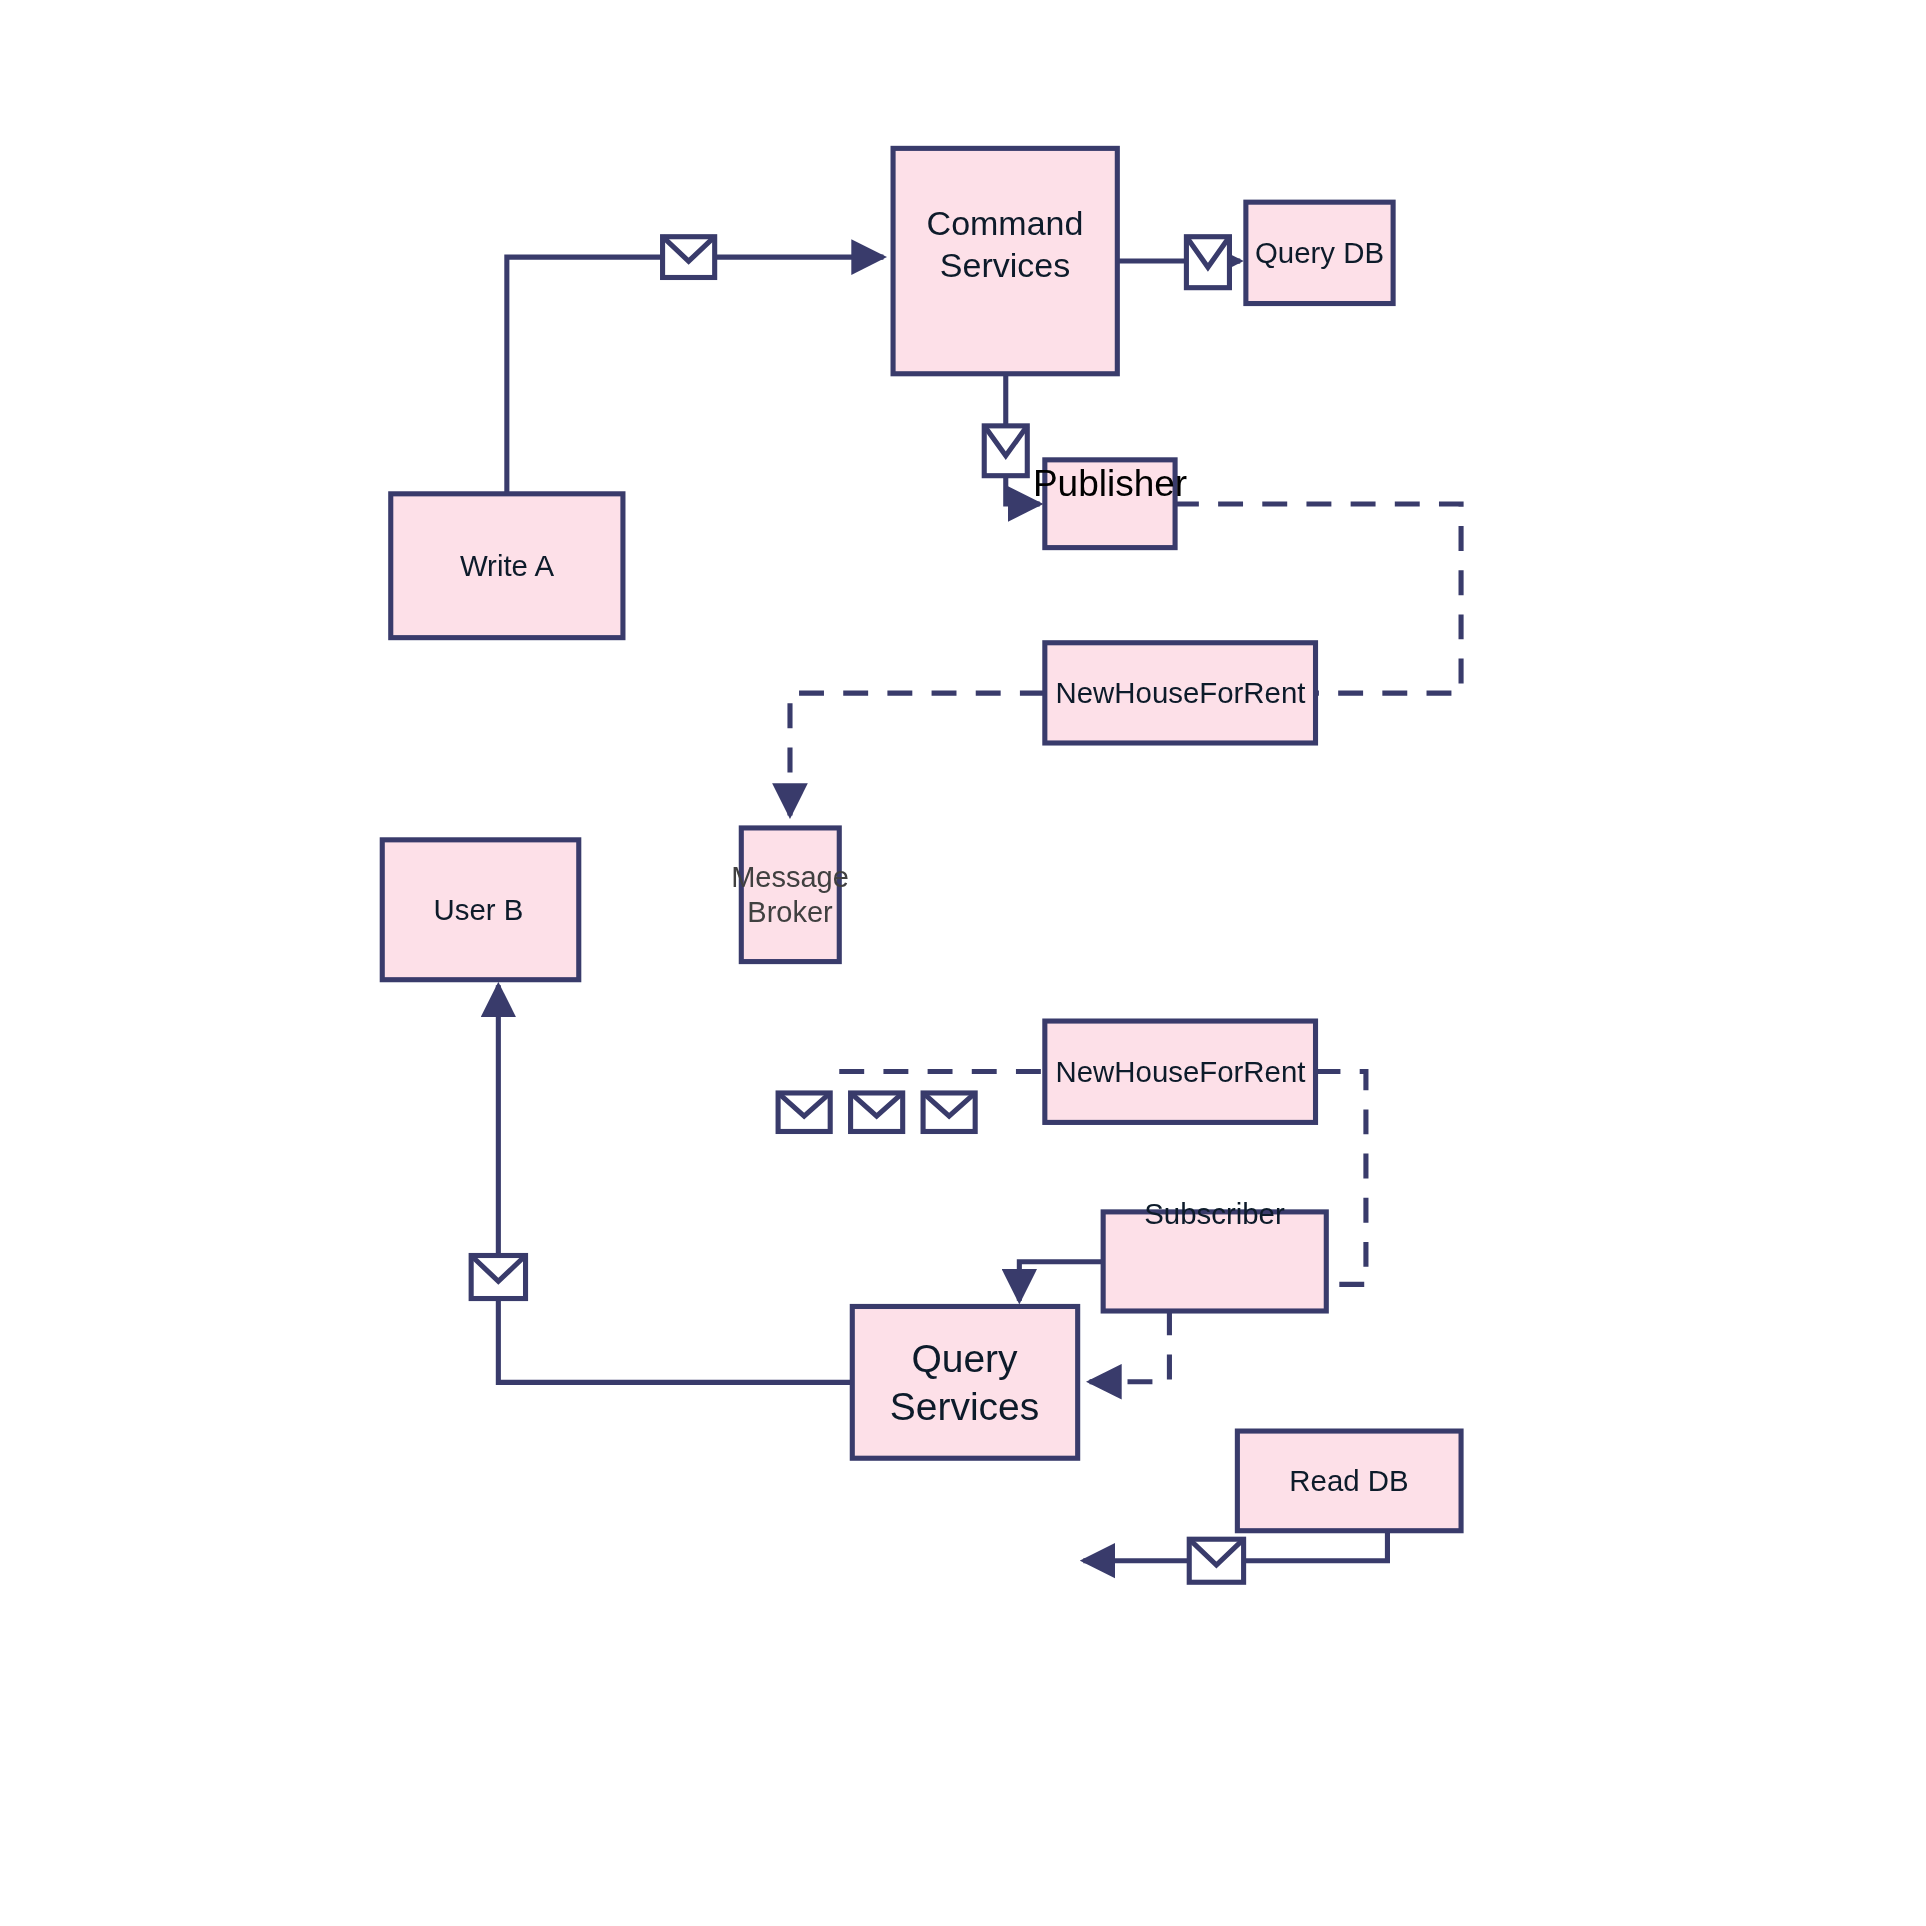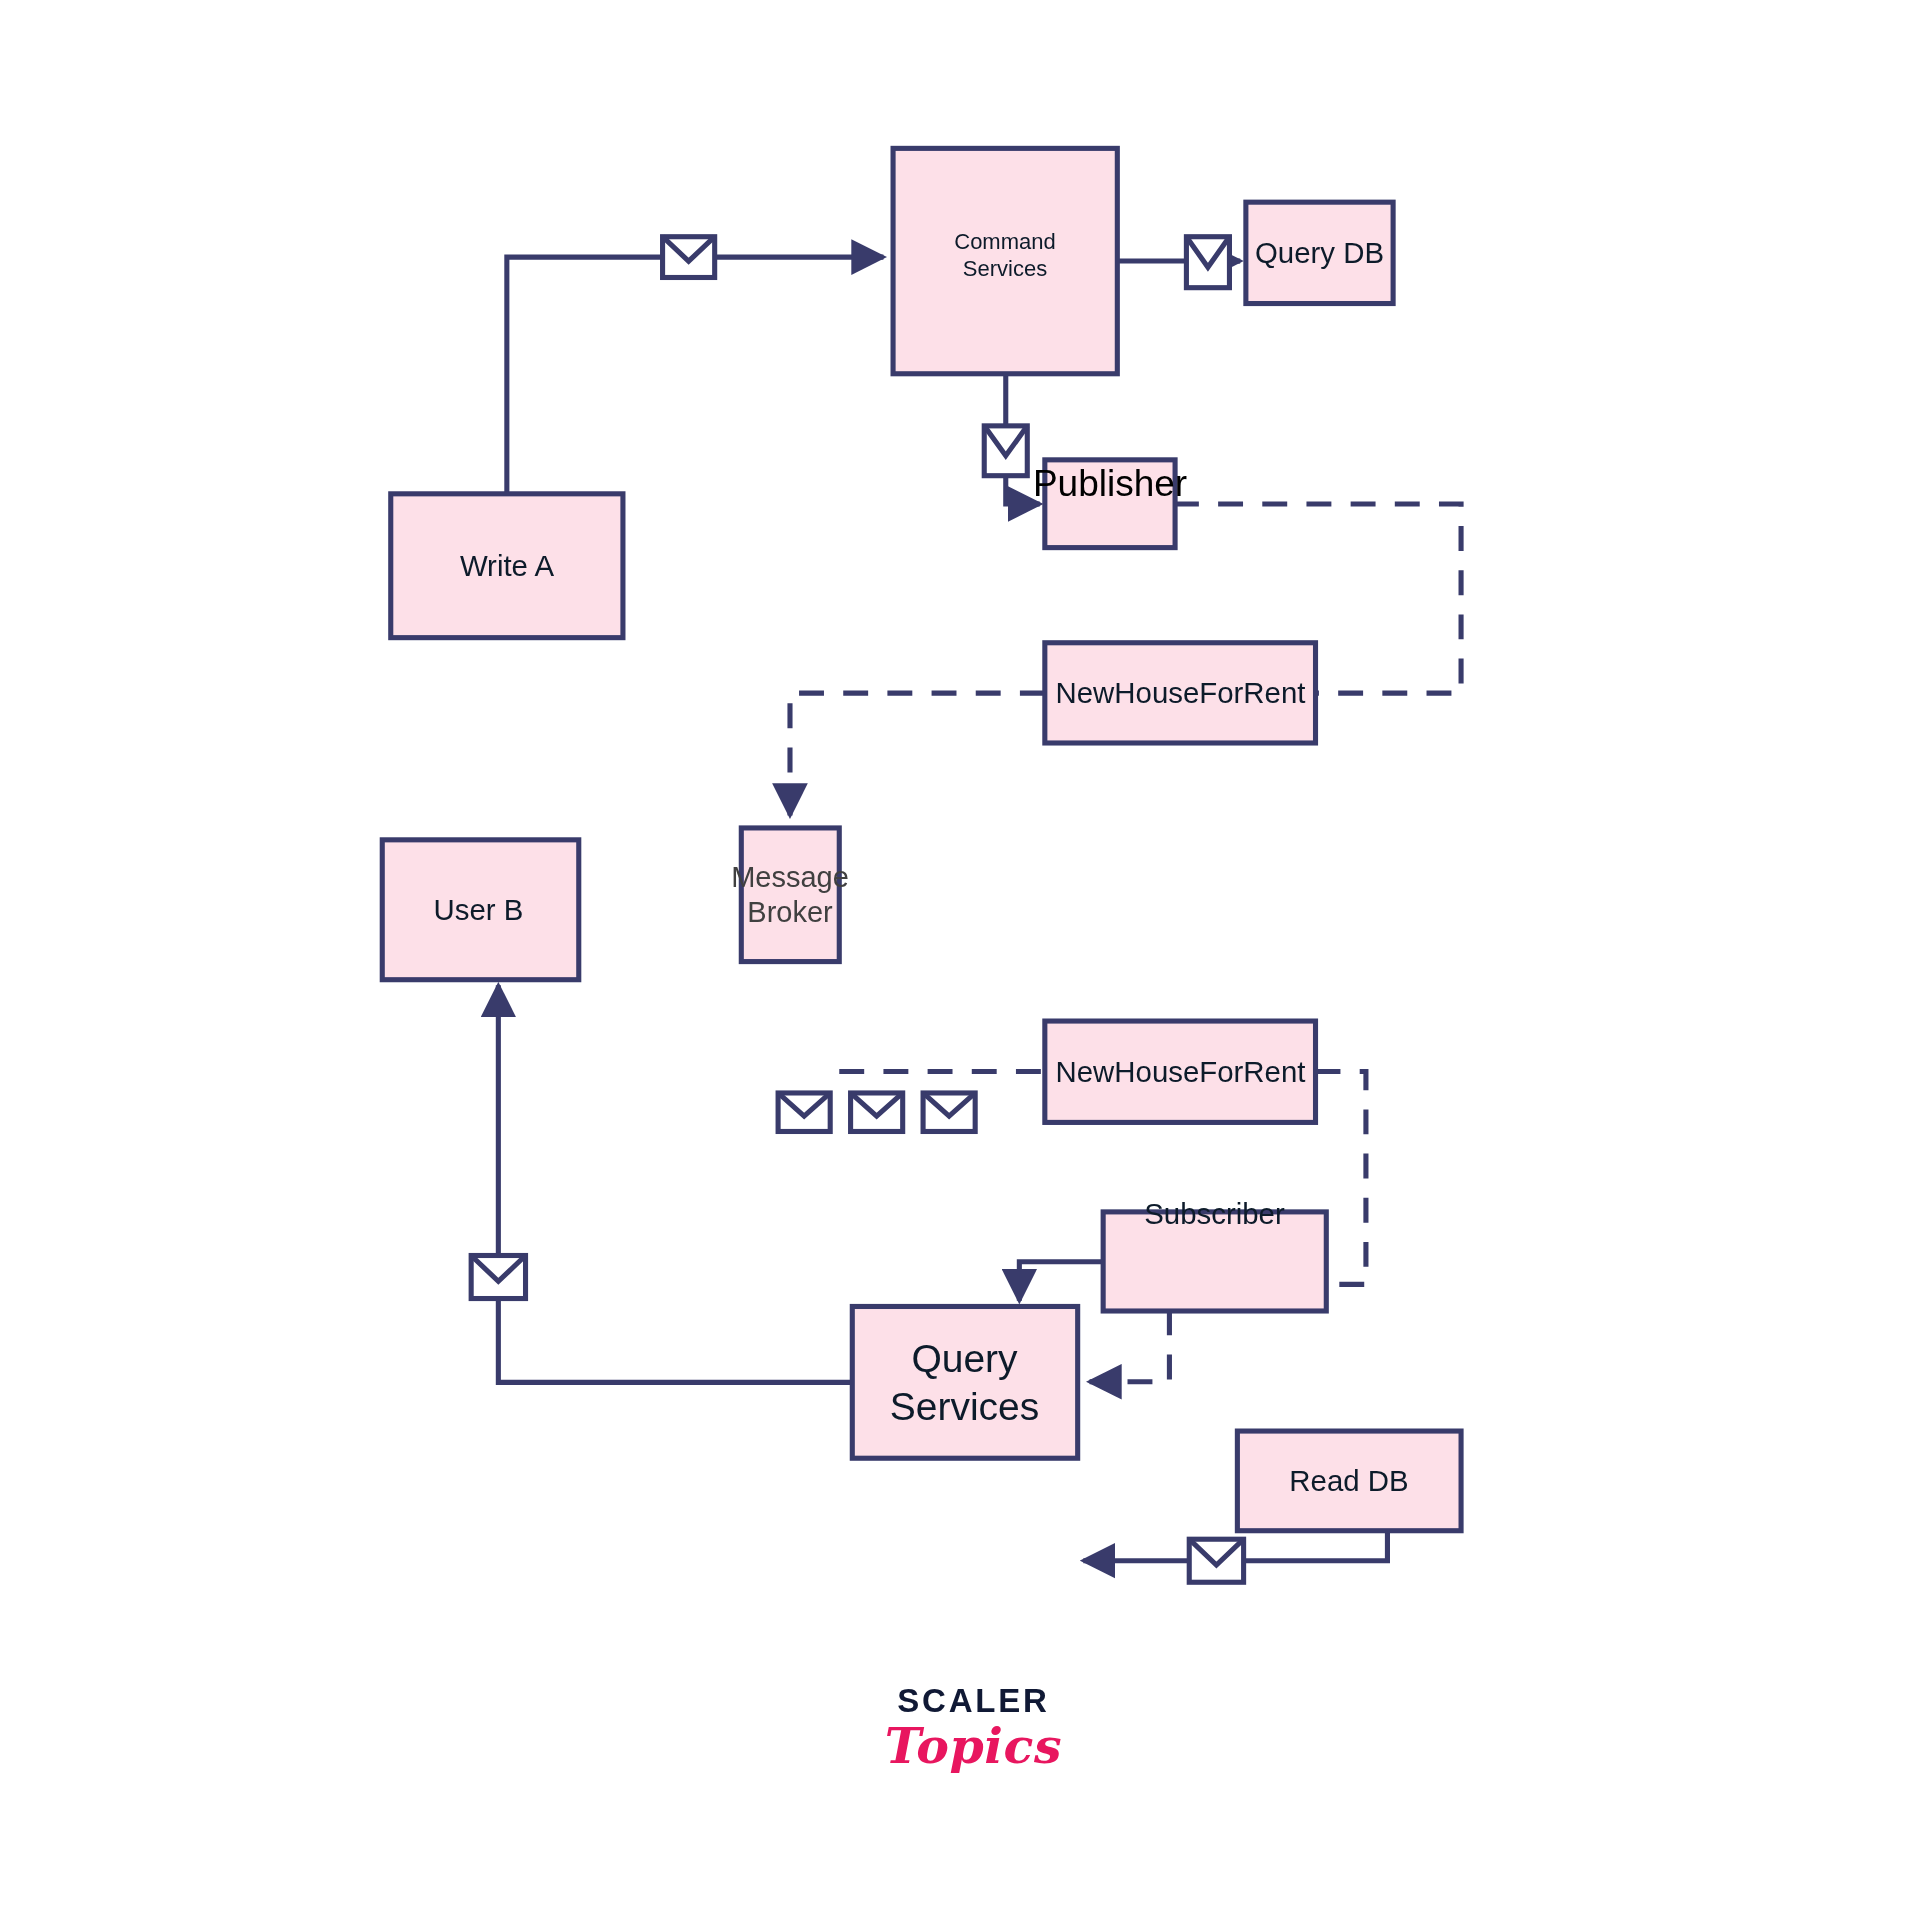--- a/index.html
+++ b/index.html
@@ -149,35 +149,31 @@
           <path d="M 832 2217 L 880 2262.6 L 928 2217" fill="none" stroke="#393b6b"></path>
         </g>
         <g>
           <rect x="2100" y="2718" width="96" height="76" fill="#ffffff" stroke="#393b6b"></rect>
           <path d="M 2100 2718 L 2148 2763.6 L 2196 2718" fill="none" stroke="#393b6b"></path>
         </g>
       </g>
   </svg>
 
   <div id="node-labels">
-      <div class="node-label" style="left: 893px; top: 143px; width: 224px; height: 225px; font-size: 22px; color: rgb(13, 27, 42);">Command
+      <div class="node-label" style="left: 893px; top: 132px; width: 224px; height: 225px; font-size: 34px; color: rgb(13, 27, 42);">Command
 Services</div>
       <div class="node-label" style="left: 1246px; top: 202px; width: 147px; height: 101px; font-size: 29.4px; color: rgb(13, 27, 42);">Query DB</div>
       <div class="node-label" style="left: 391px; top: 494px; width: 232px; height: 144px; font-size: 29.4px; color: rgb(13, 27, 42);">Write A</div>
       <div class="node-label" style="left: 1045px; top: 440px; width: 130px; height: 88px; font-size: 37px; color: #000000;">Publisher</div>
       <div class="node-label" style="left: 1045px; top: 643px; width: 271px; height: 100px; font-size: 29.4px; color: rgb(13, 27, 42);">NewHouseForRent</div>
       <div class="node-label" style="left: 380px; top: 840px; width: 197px; height: 140px; font-size: 29.4px; color: rgb(13, 27, 42);">User B</div>
       <div class="node-label" style="left: 741px; top: 828px; width: 98px; height: 134px; font-size: 29px; color: #404040;">Message
 Broker</div>
       <div class="node-label" style="left: 1045px; top: 1021px; width: 271px; height: 101px; font-size: 29.4px; color: rgb(13, 27, 42);">NewHouseForRent</div>
       <div class="node-label" style="left: 1103px; top: 1164px; width: 223px; height: 99px; font-size: 29.4px; color: rgb(13, 27, 42);">Subscriber</div>
       <div class="node-label" style="left: 852px; top: 1307px; width: 225px; height: 152px; font-size: 39px; color: rgb(13, 27, 42);">Query
 Services</div>
       <div class="node-label" style="left: 1237px; top: 1431px; width: 224px; height: 100px; font-size: 29.4px; color: rgb(13, 27, 42); text-align: center;">Read DB</div>
     </div>
 
-  <div class="logo">
-    <span class="logo-scaler">SCALER</span>
-    <span class="logo-topics">Topics</span>
-  </div>
 
 </div>
 
 
 </body></html>

